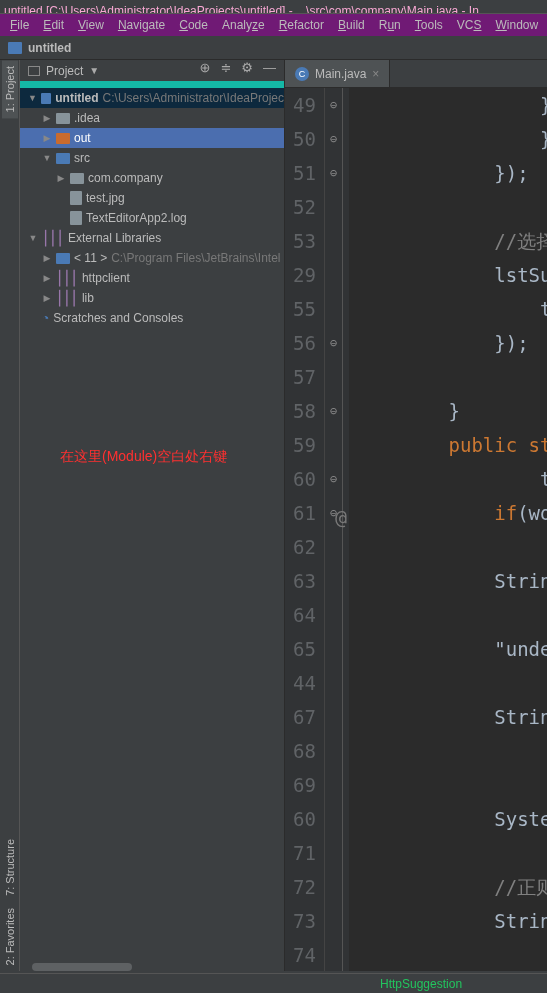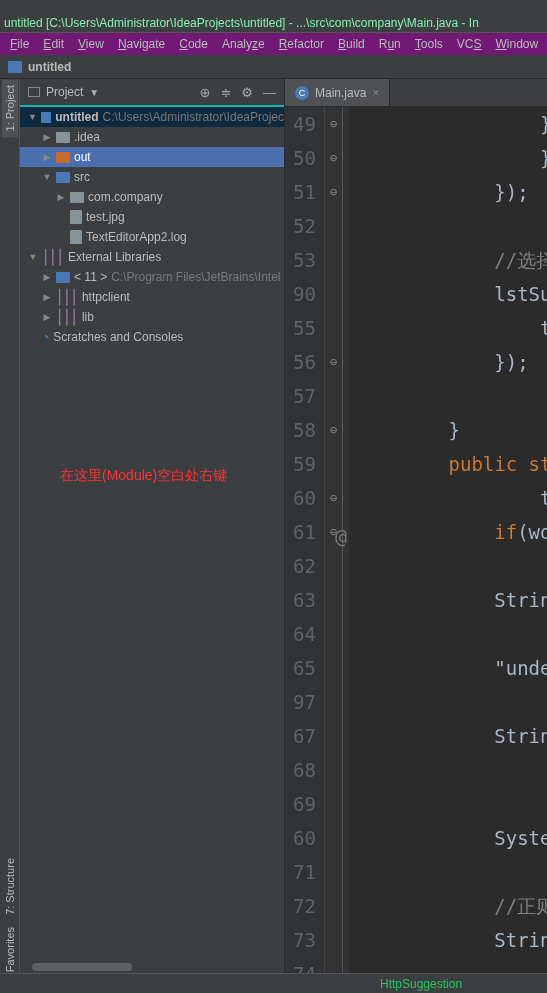--- a/index.html
+++ b/index.html
@@ -8,23 +8,23 @@
       font-size: 12px;
       background: #3c3f41;
       color: #bbbbbb;
       width: 547px;
       height: 993px;
       overflow: hidden;
       position: relative;
     }
     .titlebar {
       background: #3c3f41;
-      height: 24px;
-      padding: 16px 4px;
-      color: #86efac;
+      height: 14px;
+      padding: 4px 4px;
+      color: #f9a8d4;
       white-space: nowrap;
       overflow: hidden;
       border-bottom: 1px solid #555;
     }
     .menubar {
       background: #701a75;
       height: 22px;
       display: flex;
       align-items: center;
       padding: 0 4px;
@@ -79,23 +79,22 @@
     .project-panel {
       width: 265px;
       background: #3c3f41;
       border-right: 1px solid #2b2b2b;
       display: flex;
       flex-direction: column;
     }
     .project-header {
       height: 28px;
       background: #3c3f41;
-      border-bottom: 2px solid #14b8a6;
-      display: flex;
-      align-items: center;
+      border-bottom: 7px solid #14b8a6;
+      display: flex;
       padding: 0 8px;
       gap: 6px;
     }
     .proj-title { flex: 1; display: flex; align-items: center; gap: 6px; }
     .proj-icons { display: flex; gap: 10px; color: #aaa; }
     .proj-icons span { cursor: pointer; font-size: 13px; }
     .tree { flex: 1; overflow: hidden; position: relative; }
     .tree-row {
       display: flex;
       align-items: center;
@@ -366,33 +365,33 @@
         <span class="close-x">×</span>
       </div>
     </div>
     <div class="code-area">
       <div class="gutter" id="gutter">
           <div>49</div>
           <div>50</div>
           <div>51</div>
           <div>52</div>
           <div>53</div>
-          <div>90</div>
+          <div>29</div>
           <div>55</div>
           <div>56</div>
           <div>57</div>
           <div>58</div>
           <div>59</div>
           <div>60</div>
           <div>61</div>
           <div>62</div>
           <div>63</div>
           <div>64</div>
           <div>65</div>
-          <div>97</div>
+          <div>44</div>
           <div>67</div>
           <div>68</div>
           <div>69</div>
           <div>60</div>
           <div>71</div>
           <div>72</div>
           <div>73</div>
           <div>74</div>
         </div>
       <div class="fold-gutter" id="fold">

